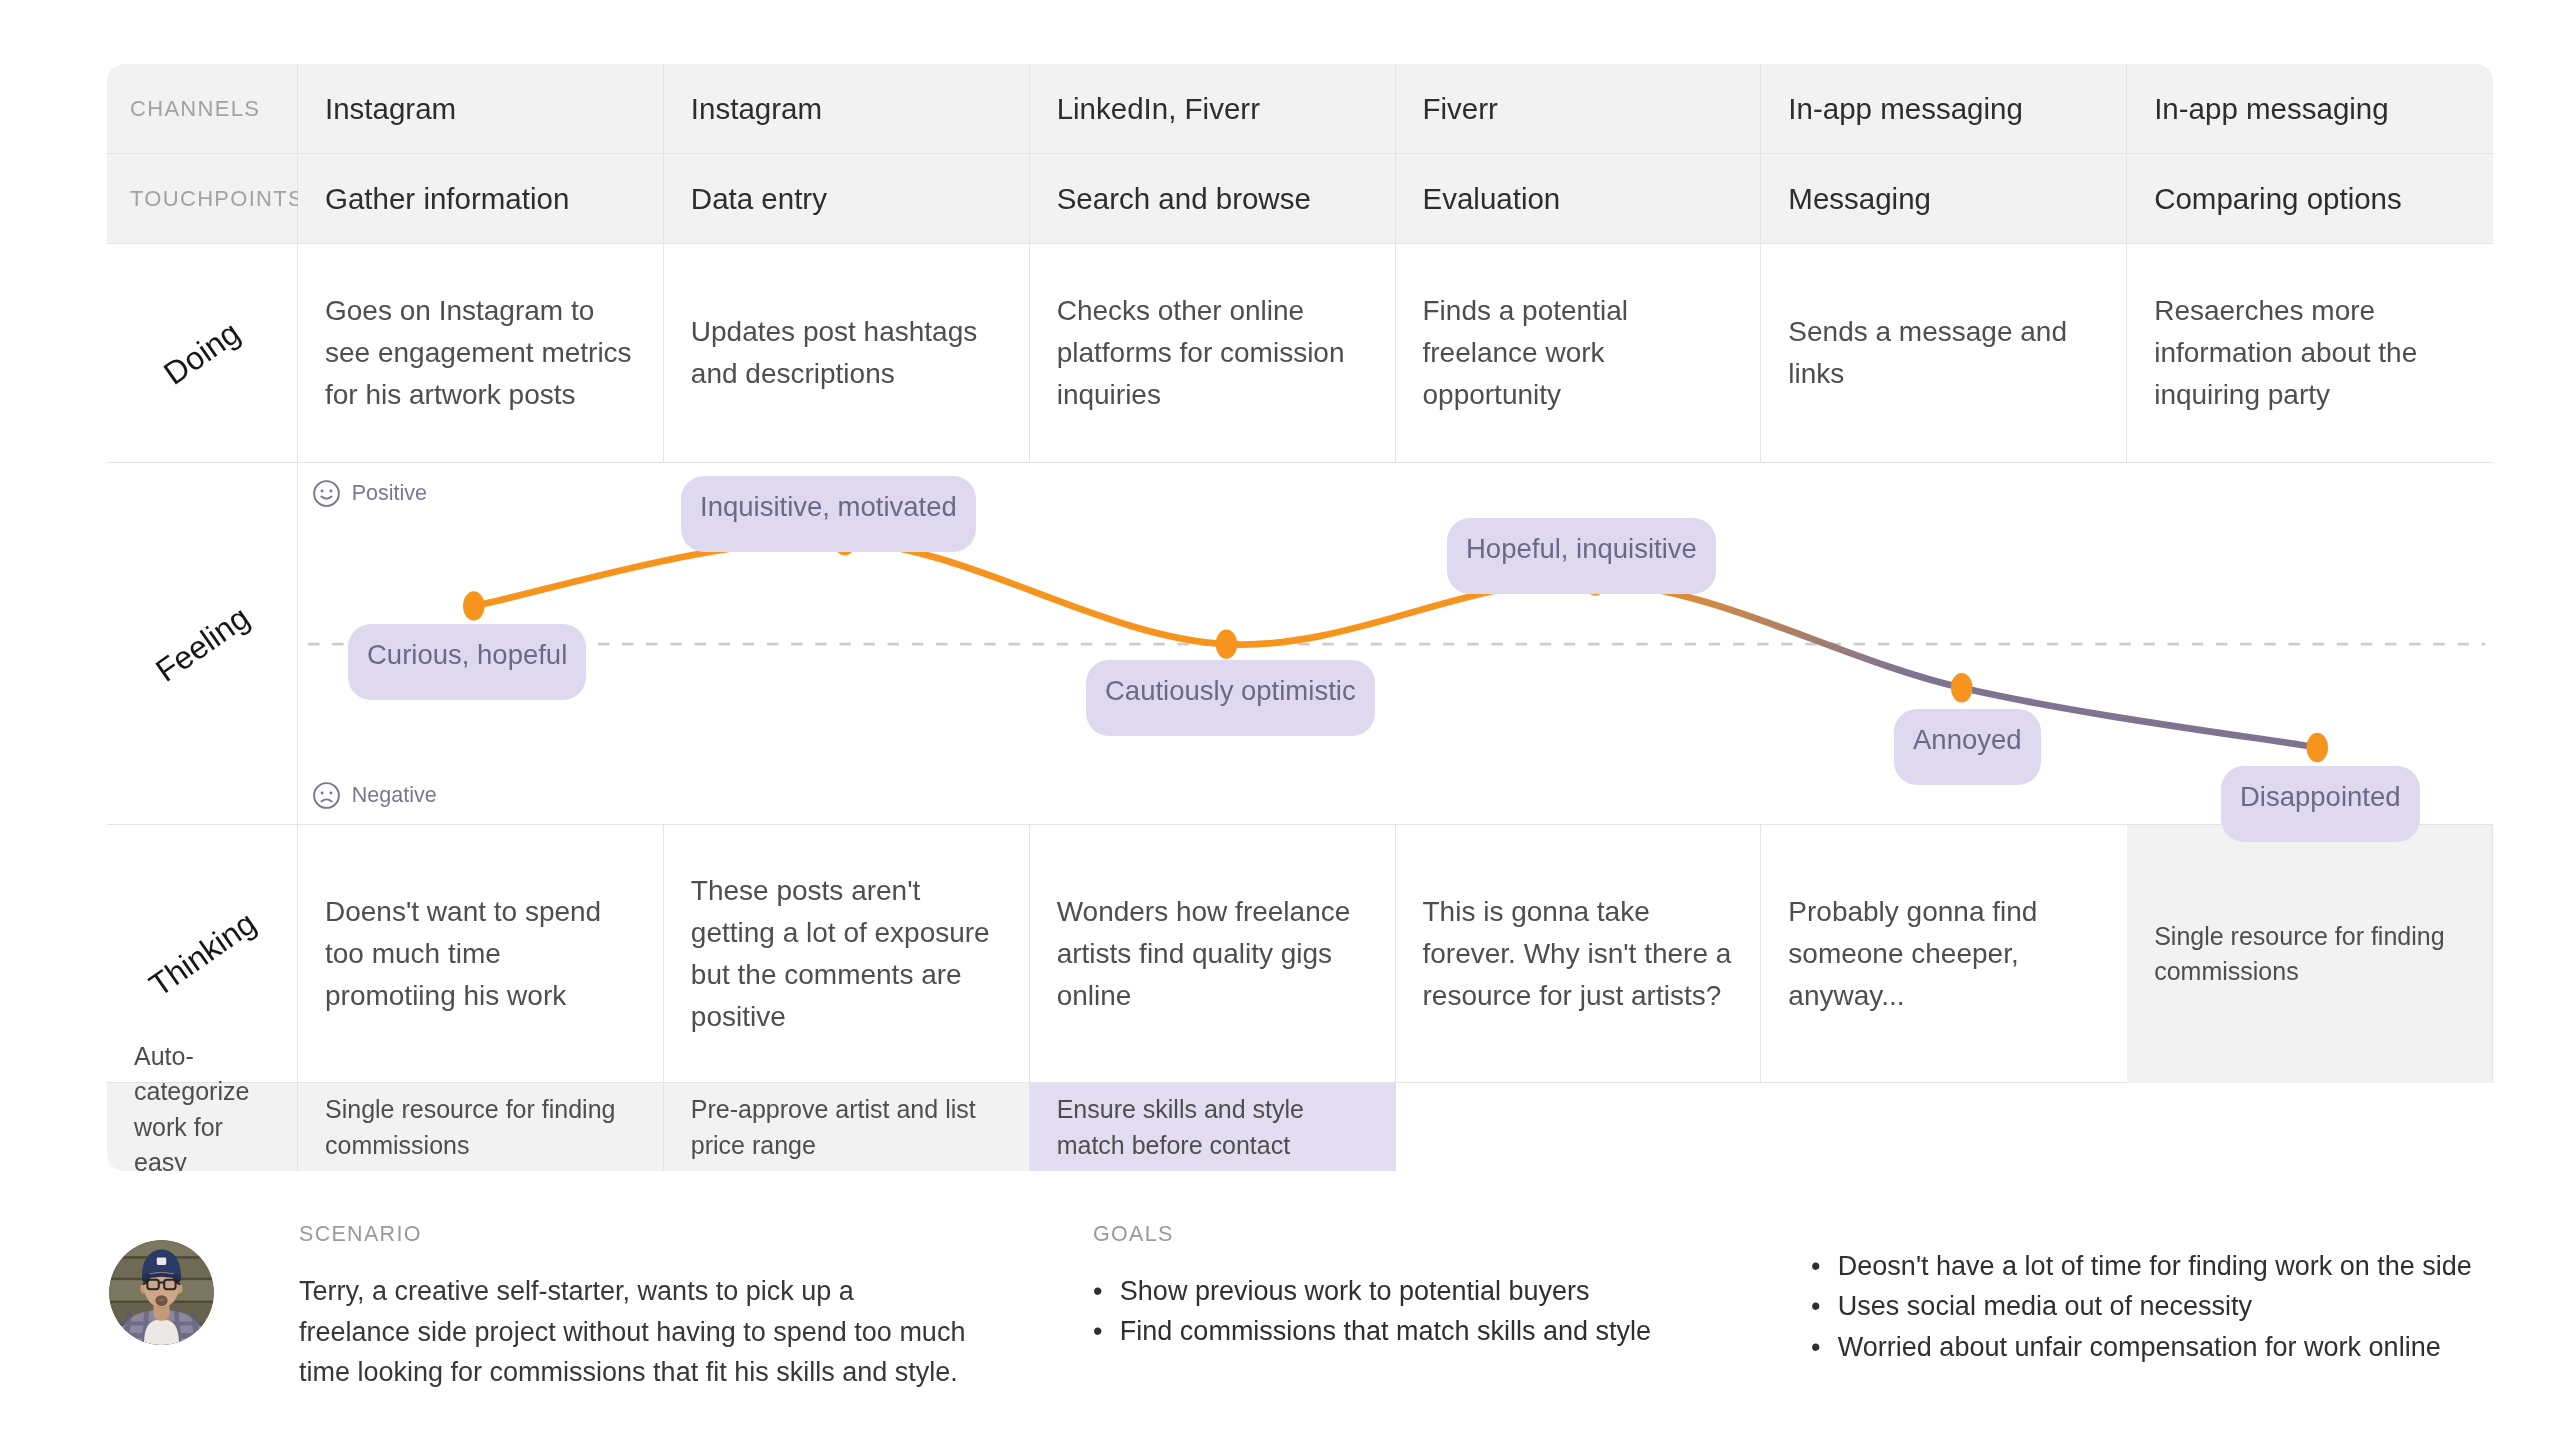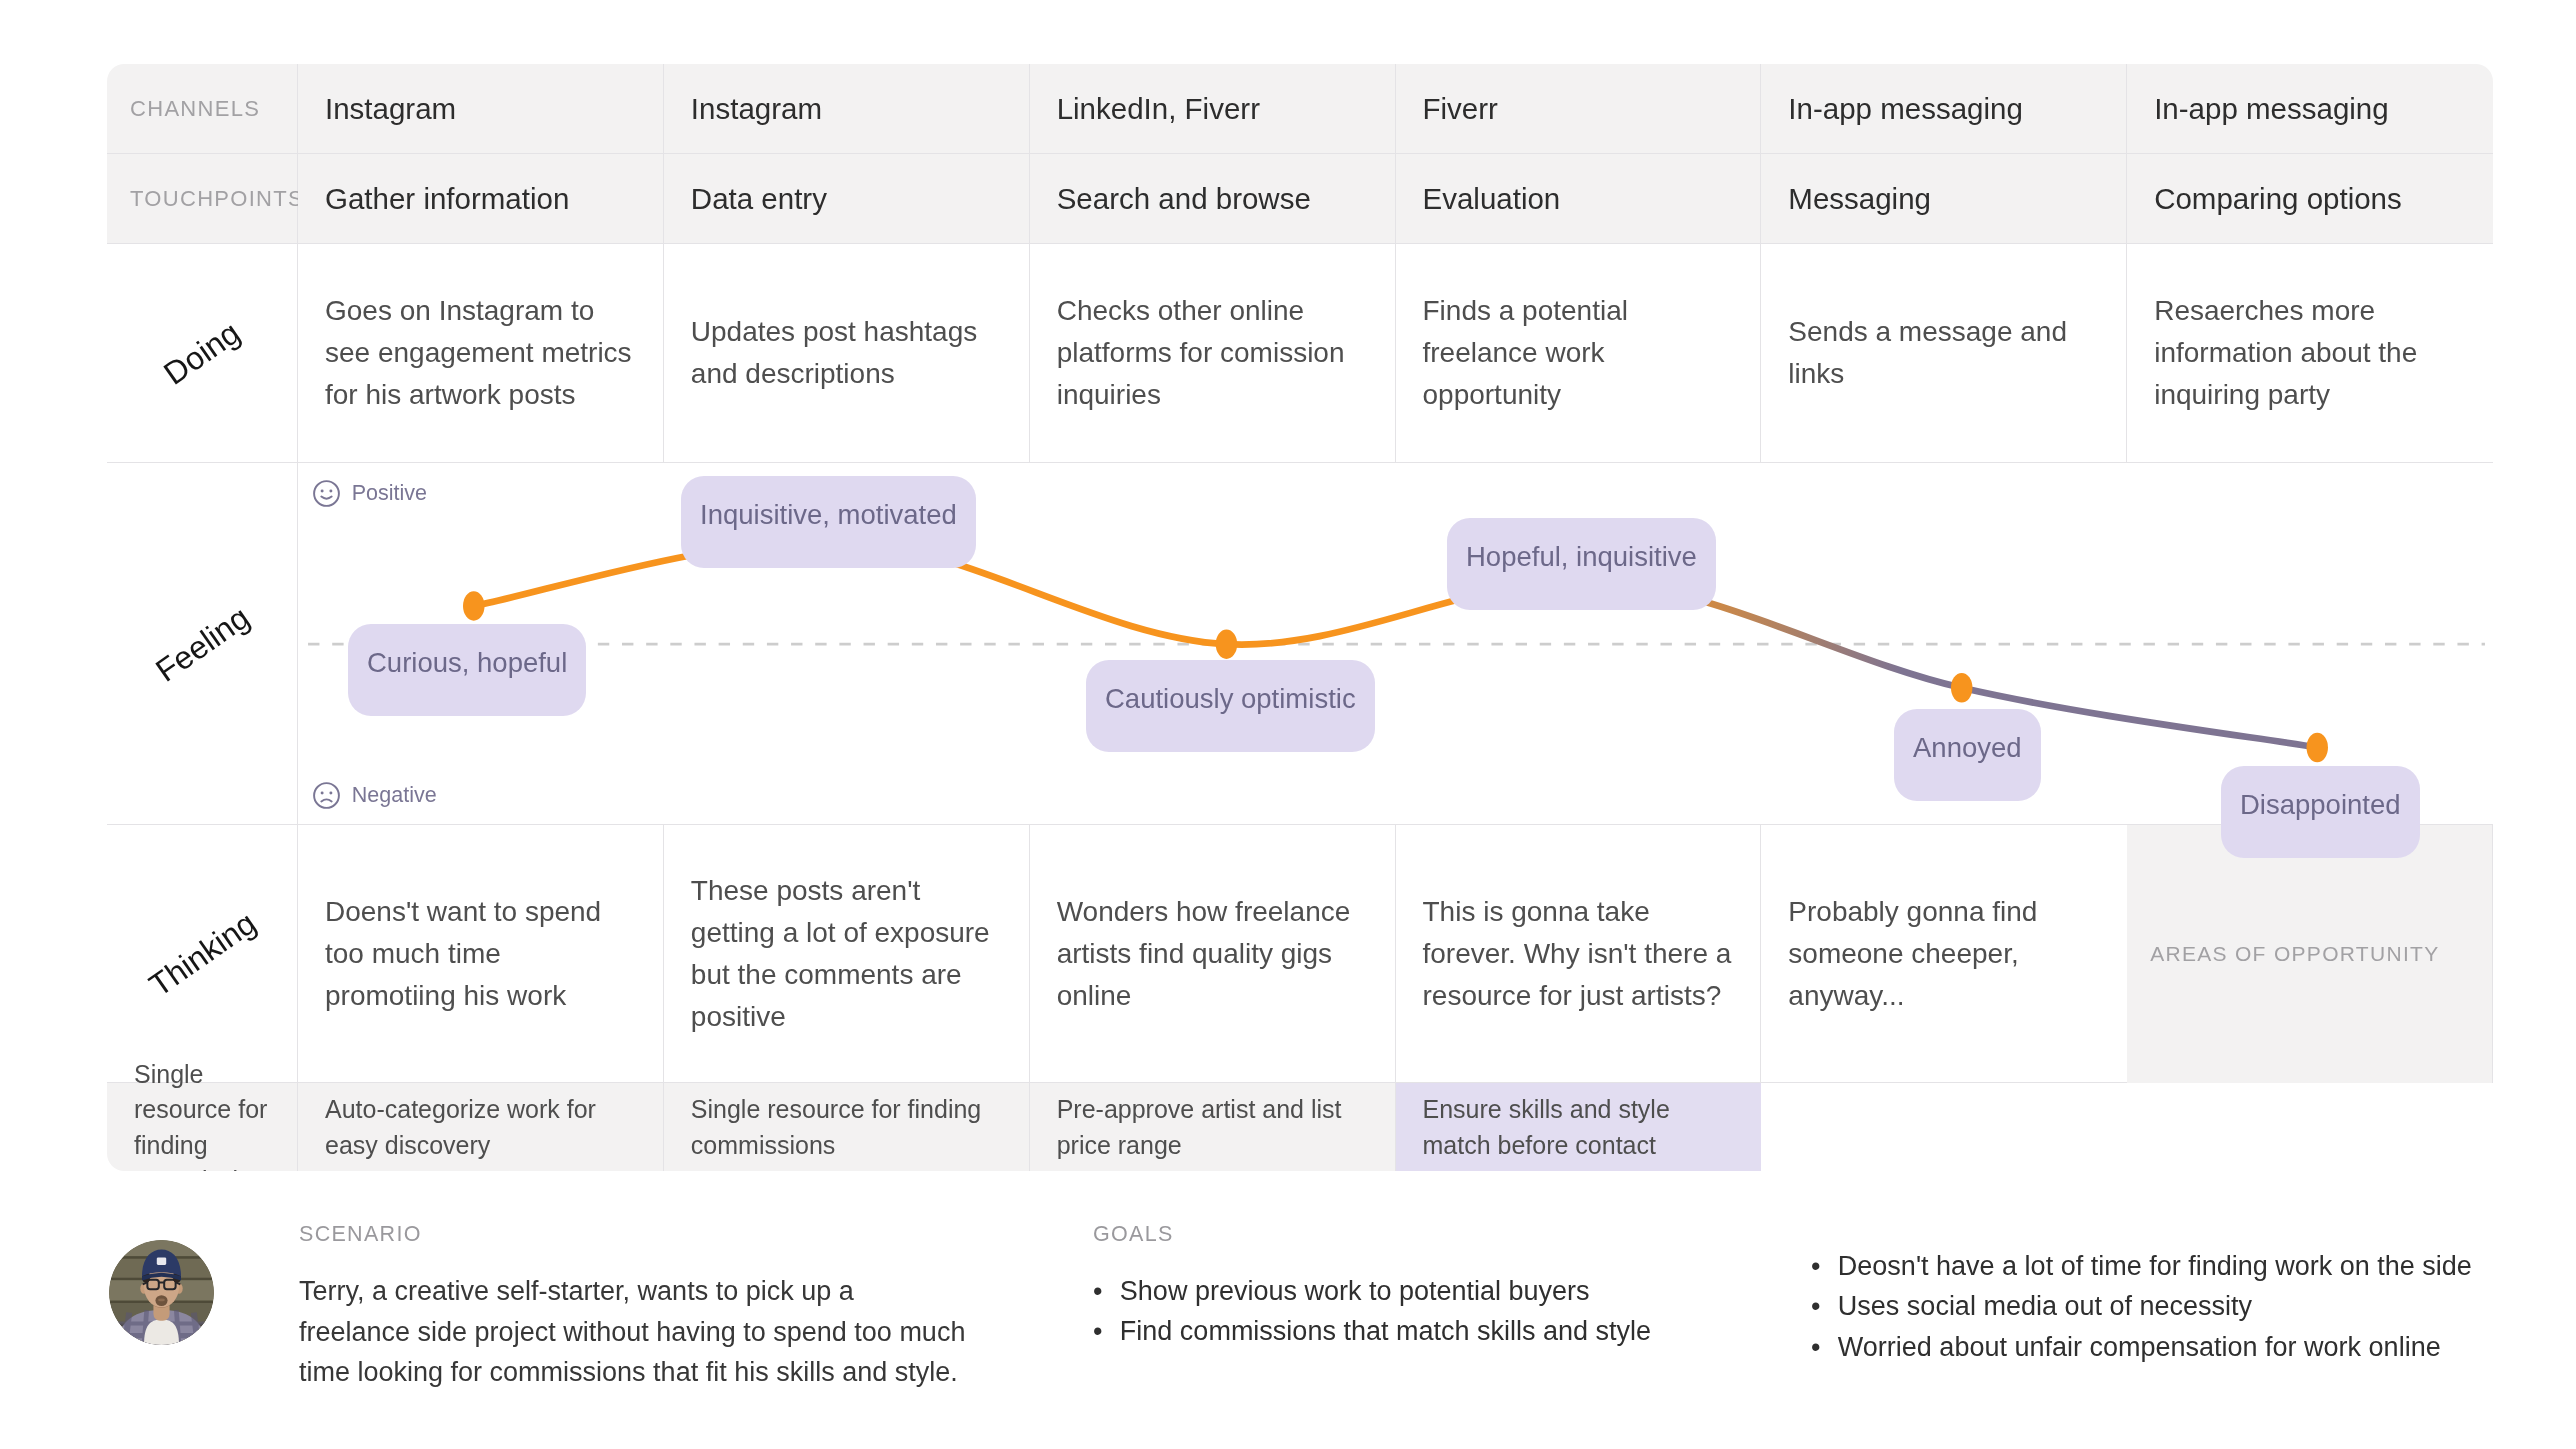--- a/index.html
+++ b/index.html
@@ -28,21 +28,21 @@
   .lab{color:var(--label-gray);font-size:22px;letter-spacing:1.3px;
     padding-left:23px;padding-right:6.7px;line-height:1.5;}
   .lab.small{font-size:21px;}
   .rlab{justify-content:center;padding:0;}
   .rlab span{transform:rotate(-35deg);font-size:32px;color:#161616;}
 
   
   .feelcell{grid-column:2/8;position:relative;padding:0;border-bottom:1.3px solid var(--grid);
     box-sizing:border-box;background:#fff;}
   .feelcell svg.curve{position:absolute;left:0;top:0;width:100%;height:100%;display:block;}
-  .pill{position:absolute;height:60px;line-height:46px;padding:16px 19px;border-radius:23px;
+  .pill{position:absolute;height:60px;line-height:46px;padding:8px 19px;border-radius:23px;
     background:var(--pill-bg);color:var(--pill-text);font-size:27.5px;white-space:nowrap;}
   .axislabel{position:absolute;display:flex;align-items:center;gap:9.4px;
     color:var(--muted);font-size:21.5px;}
   .axislabel svg{width:31px;height:31px;}
 
   
   .avatar{position:absolute;left:109px;top:1240px;width:105px;height:105px;border-radius:50%;overflow:hidden;}
   .fsec{position:absolute;top:1222px;}
   .sec-h{font-size:21.5px;color:#9A999D;letter-spacing:1.3px;}
   .scenario-p{margin:24px 0 0 0;font-size:27px;color:#373737;line-height:1.5;width:671px;}
@@ -136,21 +136,20 @@
 
     <div class="c rlab">
         <span>Thinking</span>
       </div>
     <div class="c">Doens't want to spend too much time promotiing his work</div>
     <div class="c">These posts aren't getting a lot of exposure but the comments are positive</div>
     <div class="c">Wonders how freelance artists find quality gigs online</div>
     <div class="c">This is gonna take forever. Why isn't there a resource for just artists?</div>
     <div class="c lastc">Probably gonna find someone cheeper, anyway...</div>
 
-    <div class="c g lab small lastr">AREAS OF OPPORTUNITY</div>
     <div class="c g opp lastr">Single resource for finding commissions</div>
     <div class="c g opp lastr">Auto-categorize work for easy discovery</div>
     <div class="c g opp lastr">Single resource for finding commissions</div>
     <div class="c g opp lastr">Pre-approve artist and list price range</div>
     <div class="c hl opp lastr lastc">Ensure skills and style match before contact</div>
   </div>
 
   <div class="avatar">
     <svg viewBox="0 0 156 156" width="105" height="105">
       <defs>

